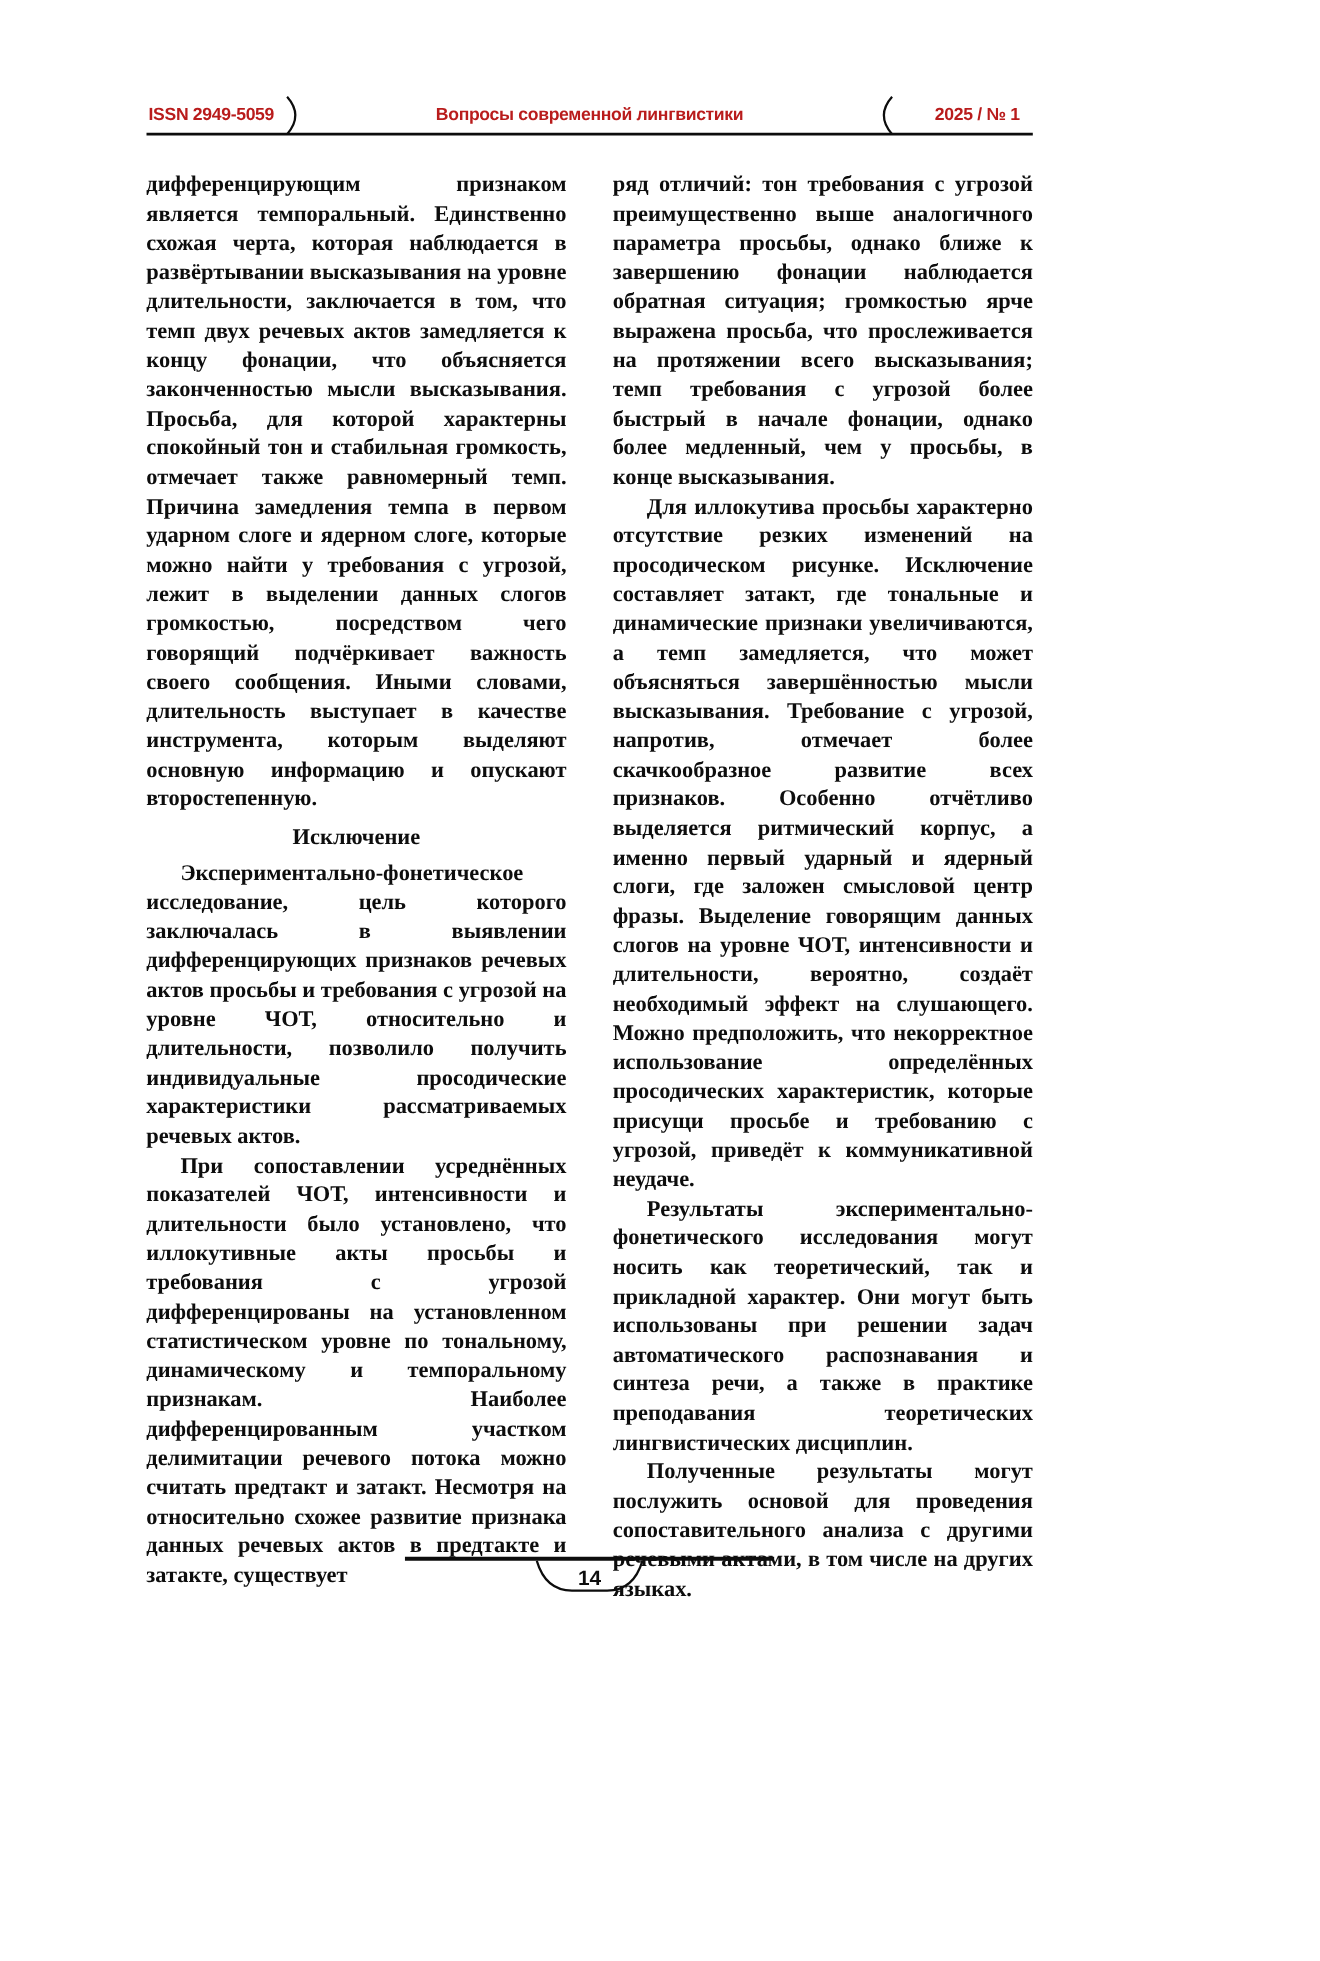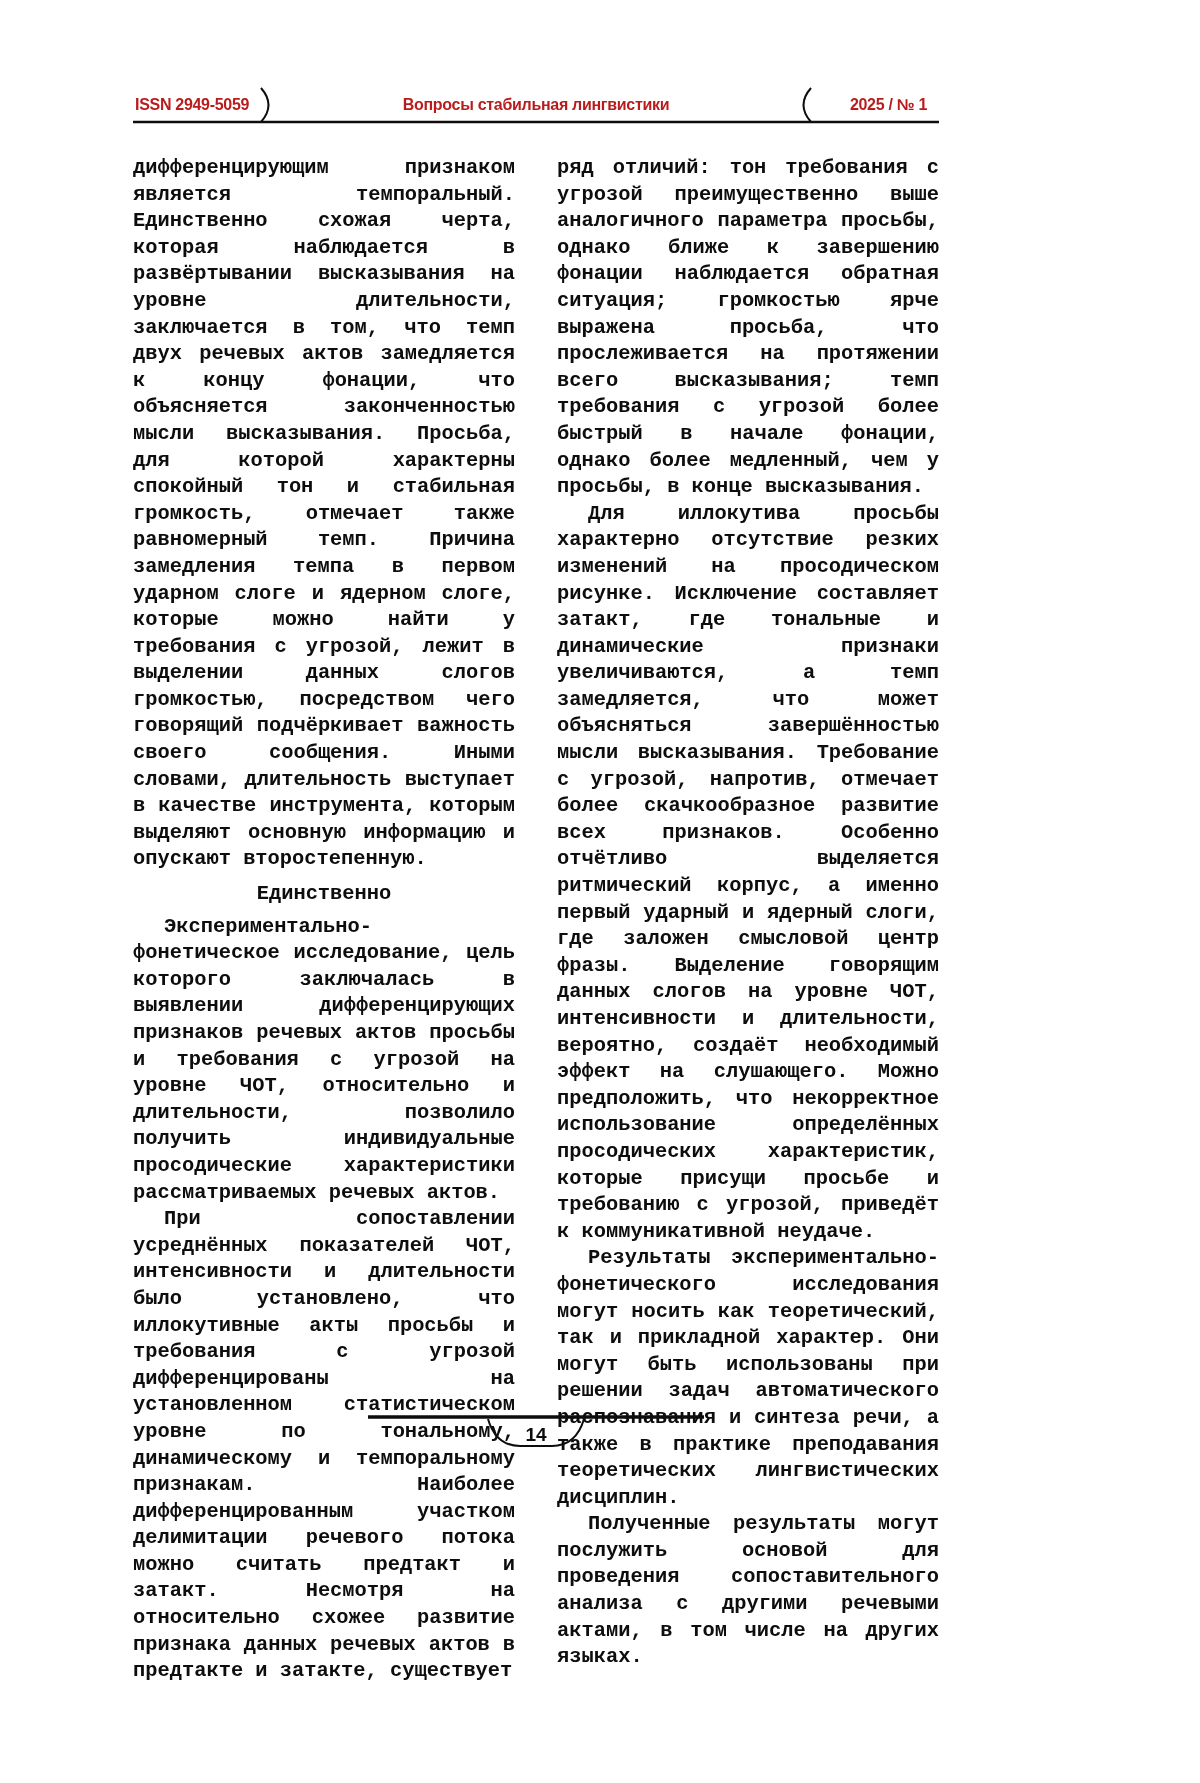--- a/index.html
+++ b/index.html
@@ -16,21 +16,21 @@
   .journal-header .hdr-text {
     font-family:"Liberation Sans","DejaVu Sans",sans-serif;
     font-weight:700; font-size:16px; letter-spacing:-0.3px; color:#b91c1c;
   }
   .hdr-issn  { position:absolute; left:2px;  bottom:10px; }
   .hdr-title { position:absolute; left:0; right:0; text-align:center; bottom:10px; }
   .hdr-issue { position:absolute; right:12px; bottom:10px; }
   .hdr-rule  { position:absolute; left:0; bottom:0; width:806px; height:42px; }
 
   
-  .columns { margin-top:31px; display:flex; gap:42px;font-family:Liberation Mono, monospace; }
+  .columns { margin-top:31px; display:flex; gap:42px; }
   .col { width:390px; font-size:20.4px; line-height:26.6px; font-weight:700;
          text-align:justify; hyphens:auto; }
   .col p { margin:0; }
   .col p.ind  { text-indent:31px; }
   .col p.cont { text-indent:0; }
   .section-heading { text-align:center; font-size:20.4px; font-weight:700;
                      margin:8px 0 6px 0; }
 
   
   .footer { position:absolute; left:133px; top:1412px; width:806px;
@@ -40,33 +40,33 @@
     font-weight:700; font-size:19px; fill:#0d0d0d;
   }
 </style>
 </head>
 <body>
 
 <div class="page">
 
   <div class="journal-header">
     <span class="hdr-text hdr-issn">ISSN 2949-5059</span>
-    <span class="hdr-text hdr-title">Вопросы стабильная лингвистики</span>
+    <span class="hdr-text hdr-title">Вопросы современной лингвистики</span>
     <span class="hdr-text hdr-issue">2025 / № 1</span>
     <svg class="hdr-rule" viewBox="0 0 806 42" preserveAspectRatio="none" aria-hidden="true">
       <line x1="0" y1="40" x2="806" y2="40" stroke="#0d0d0d" stroke-width="2.5"></line>
       <path d="M 128 6 Q 143 23 128 40" fill="none" stroke="#0d0d0d" stroke-width="2"></path>
       <path d="M 678 6 Q 663 23 678 40" fill="none" stroke="#0d0d0d" stroke-width="2"></path>
     </svg>
   </div>
 
   <div class="columns">
     <div class="col">
       <p class="cont">дифференцирующим признаком является темпоральный. Единственно схожая черта, которая наблюдается в развёртывании высказывания на уровне длительности, заключается в том, что темп двух речевых актов замедляется к концу фонации, что объясняется законченностью мысли высказывания. Просьба, для которой характерны спокойный тон и стабильная громкость, отмечает также равномерный темп. Причина замедления темпа в первом ударном слоге и ядерном слоге, которые можно найти у требования с угрозой, лежит в выделении данных слогов громкостью, посредством чего говорящий подчёркивает важность своего сообщения. Иными словами, длительность выступает в качестве инструмента, которым выделяют основную информацию и опускают второстепенную.</p>
-      <h2 class="section-heading">Единственно</h2>
+      <h2 class="section-heading">Исключение</h2>
       <p class="ind">Экспериментально-фонетическое исследование, цель которого заключалась в выявлении дифференцирующих признаков речевых актов просьбы и требования с угрозой на уровне ЧОТ, относительно и длительности, позволило получить индивидуальные просодические характеристики рассматриваемых речевых актов.</p>
       <p class="ind">При сопоставлении усреднённых показателей ЧОТ, интенсивности и длительности было установлено, что иллокутивные акты просьбы и требования с угрозой дифференцированы на установленном статистическом уровне по тональному, динамическому и темпоральному признакам. Наиболее дифференцированным участком делимитации речевого потока можно считать предтакт и затакт. Несмотря на относительно схожее развитие признака данных речевых актов в предтакте и затакте, существует</p>
     </div>
     <div class="col">
       <p class="cont">ряд отличий: тон требования с угрозой преимущественно выше аналогичного параметра просьбы, однако ближе к завершению фонации наблюдается обратная ситуация; громкостью ярче выражена просьба, что прослеживается на протяжении всего высказывания; темп требования с угрозой более быстрый в начале фонации, однако более медленный, чем у просьбы, в конце высказывания.</p>
       <p class="ind">Для иллокутива просьбы характерно отсутствие резких изменений на просодическом рисунке. Исключение составляет затакт, где тональные и динамические признаки увеличиваются, а темп замедляется, что может объясняться завершённостью мысли высказывания. Требование с угрозой, напротив, отмечает более скачкообразное развитие всех признаков. Особенно отчётливо выделяется ритмический корпус, а именно первый ударный и ядерный слоги, где заложен смысловой центр фразы. Выделение говорящим данных слогов на уровне ЧОТ, интенсивности и длительности, вероятно, создаёт необходимый эффект на слушающего. Можно предположить, что некорректное использование определённых просодических характеристик, которые присущи просьбе и требованию с угрозой, приведёт к коммуникативной неудаче.</p>
       <p class="ind">Результаты экспериментально-фонетического исследования могут носить как теоретический, так и прикладной характер. Они могут быть использованы при решении задач автоматического распознавания и синтеза речи, а также в практике преподавания теоретических лингвистических дисциплин.</p>
       <p class="ind">Полученные результаты могут послужить основой для проведения сопоставительного анализа с другими речевыми актами, в том числе на других языках.</p>
     </div>
   </div>

